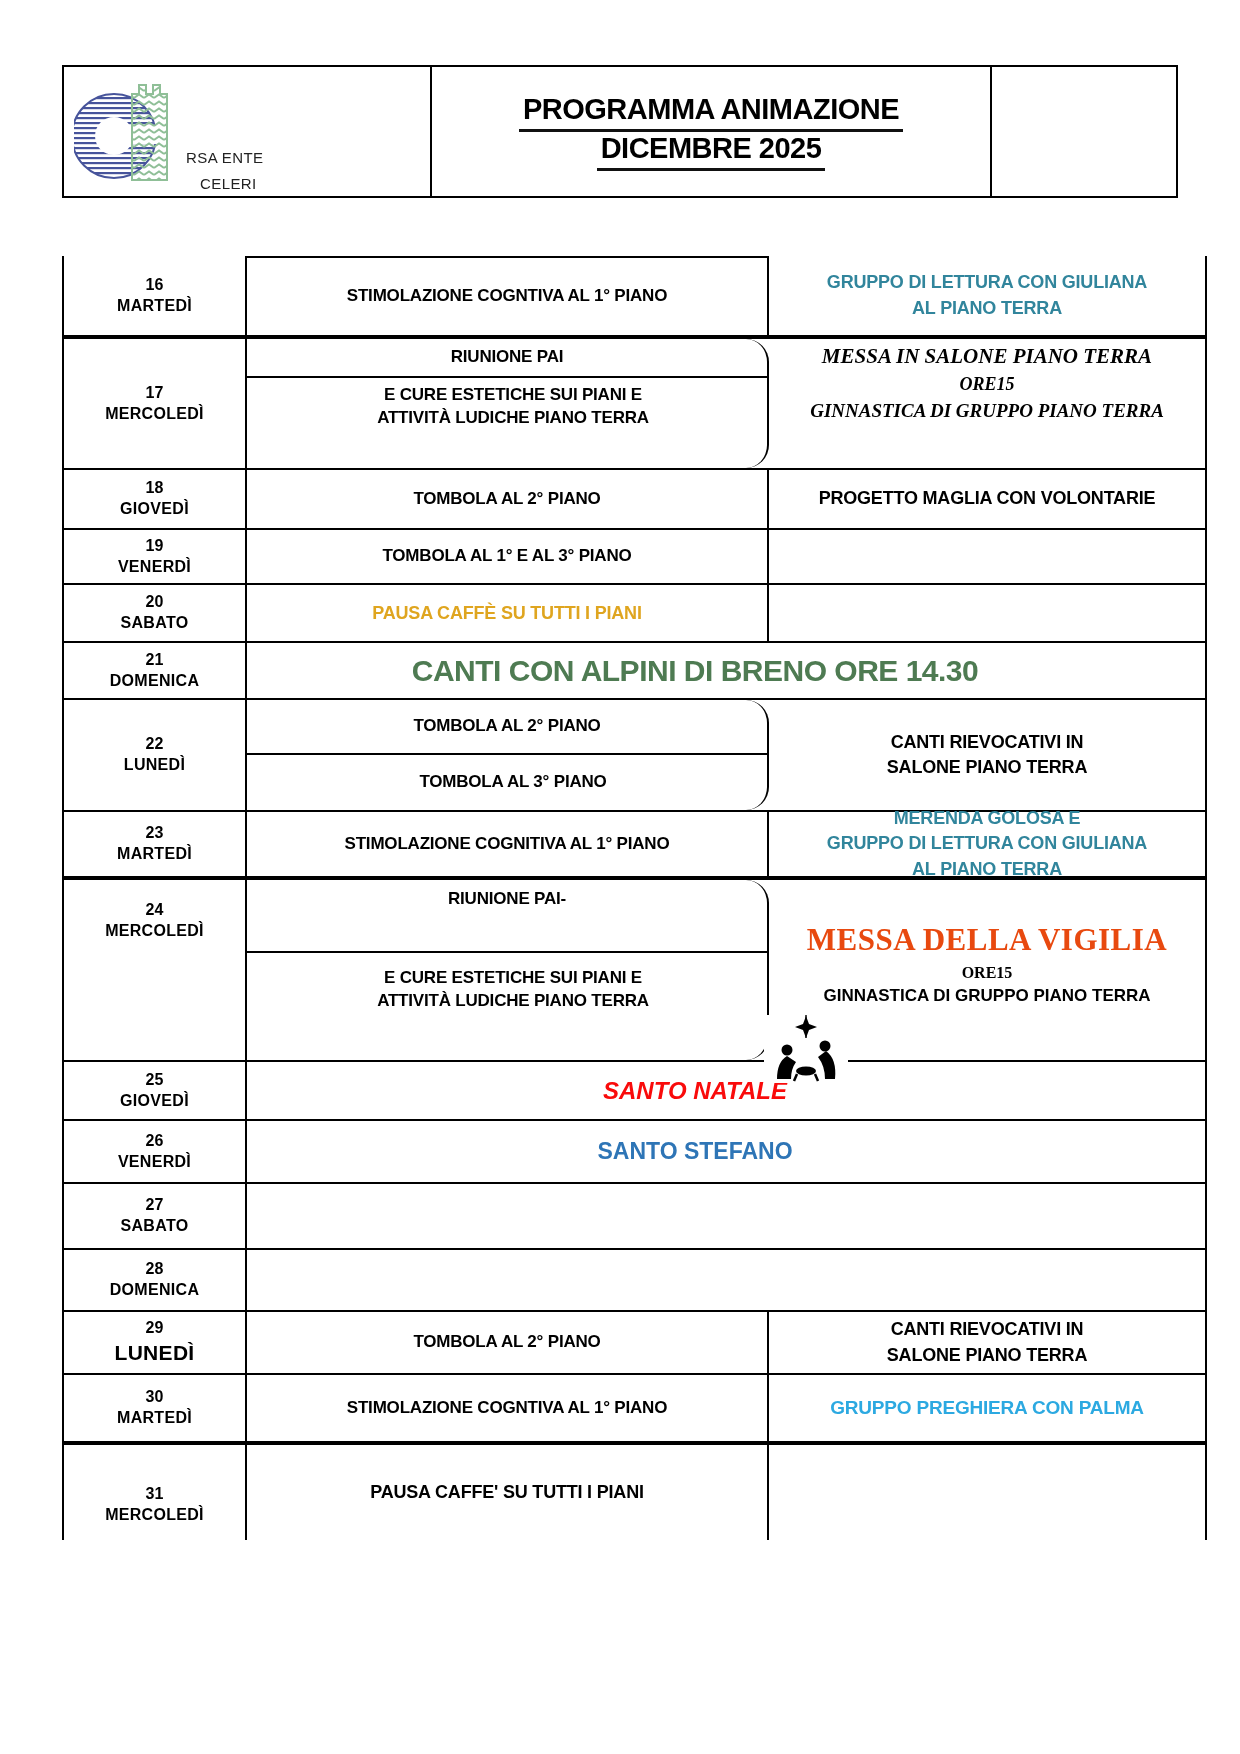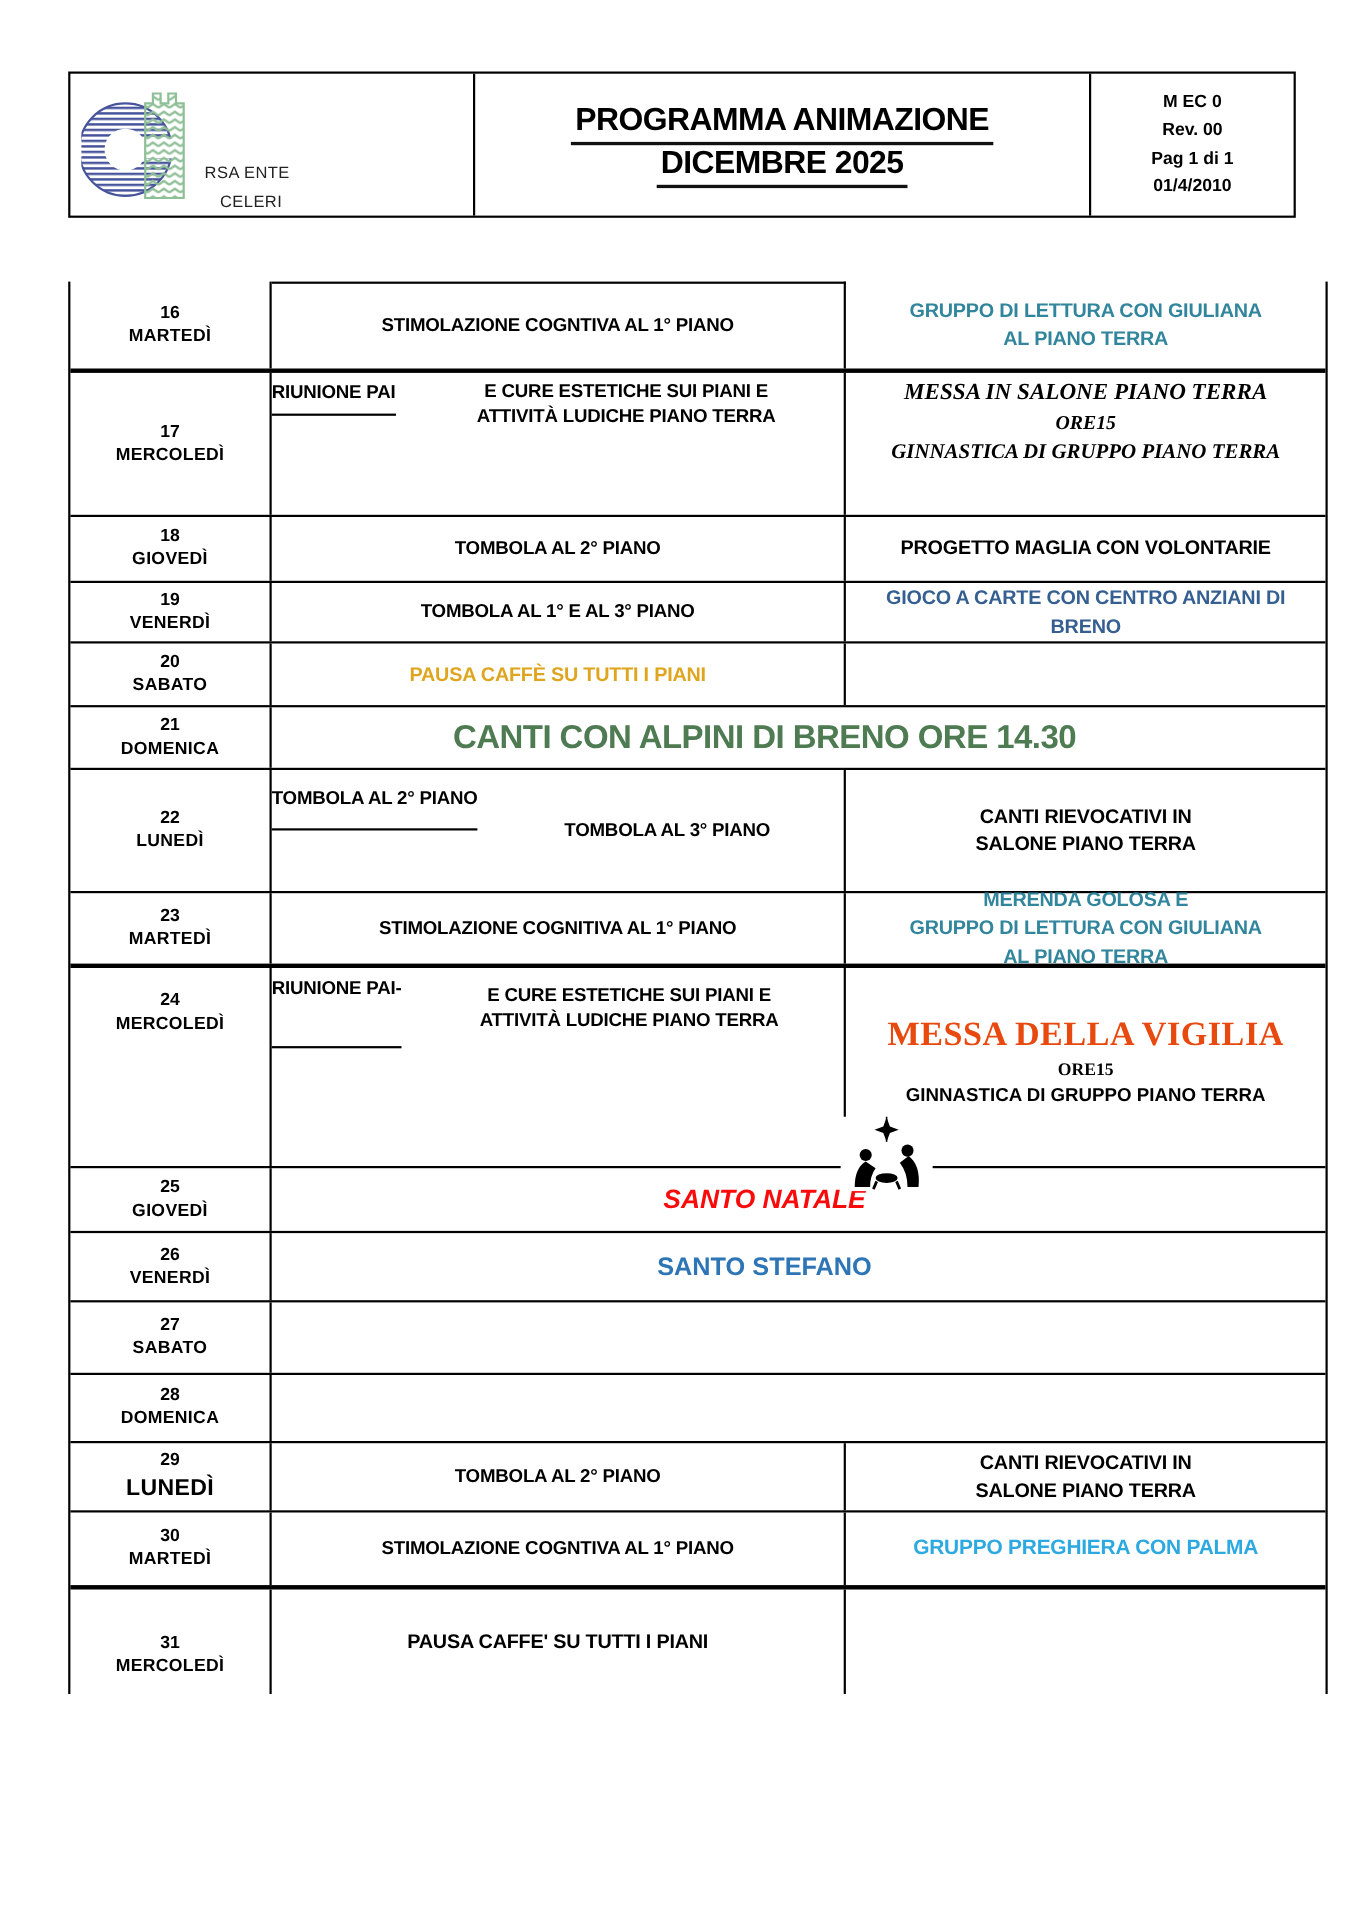--- a/index.html
+++ b/index.html
@@ -25,21 +25,21 @@
   .r.thick{border-bottom-width:4px;}
   .r.last{border-bottom:none;}
   .day{width:183px;border-right:2px solid #000;box-sizing:border-box;display:flex;flex-direction:column;
        align-items:center;justify-content:center;text-align:center;line-height:1.3;}
   .daynum{font-size:16px;font-weight:bold;}
   .dayname{font-size:16px;font-weight:bold;letter-spacing:0.3px;}
   .dayname.big{font-size:21px;}
   .mid{width:522px;border-right:2px solid #000;box-sizing:border-box;display:flex;align-items:center;
        justify-content:center;text-align:center;}
   .mid.topline{border-top:2px solid #000;}
-  .mid.split{flex-direction:row;align-items:stretch;justify-content:flex-start;}
+  .mid.split{flex-direction:column;align-items:stretch;justify-content:flex-start;border-radius:23px;}
   .sub1{border-bottom:2px solid #000;display:flex;align-items:center;justify-content:center;box-sizing:border-box;}
   .sub2{flex:1;display:flex;flex-direction:column;align-items:center;justify-content:flex-start;text-align:right;padding-left:12px;}
   .rightc{flex:1;display:flex;flex-direction:column;align-items:center;justify-content:center;text-align:center;}
   .merged{flex:1;display:flex;align-items:center;justify-content:center;text-align:center;
        padding-right:62px;box-sizing:border-box;}
   .act{font-size:17px;font-weight:bold;letter-spacing:-0.2px;line-height:1.35;}
   .ev{font-size:18px;font-weight:bold;letter-spacing:-0.2px;line-height:1.4;}
   .teal{color:var(--teal);}
   .steel{color:var(--steelblue);}
   .goldt{color:var(--gold);font-size:18px;}
@@ -82,26 +82,20 @@
     </svg>
     <div class="org-name">
       <div>RSA ENTE</div>
       <div class="l2">CELERI</div>
     </div>
   </div>
   <div class="hdr-title">
     <div class="title-line">PROGRAMMA ANIMAZIONE</div>
     <div class="title-line">DICEMBRE 2025</div>
   </div>
-  <div class="hdr-meta">
-    <div>M EC 0</div>
-    <div>Rev. 00</div>
-    <div>Pag 1 di 1</div>
-    <div>01/4/2010</div>
-  </div>
 </div>
 
 <div class="tbl">
 
   <div class="r thick" style="height:83px">
     <div class="day">
       <div class="daynum">16</div>
       <div class="dayname">MARTEDÌ</div>
     </div>
     <div class="mid topline">
@@ -147,24 +141,20 @@
     </div>
   </div>
 
   <div class="r" style="height:55px">
     <div class="day">
       <div class="daynum">19</div>
       <div class="dayname">VENERDÌ</div>
     </div>
     <div class="mid">
       <div class="act">TOMBOLA AL 1° E AL 3° PIANO</div>
-    </div>
-    <div class="rightc">
-      <div class="ev steel">GIOCO A CARTE CON CENTRO ANZIANI DI</div>
-      <div class="ev steel">BRENO</div>
     </div>
   </div>
 
   <div class="r" style="height:58px">
     <div class="day">
       <div class="daynum">20</div>
       <div class="dayname">SABATO</div>
     </div>
     <div class="mid">
       <div class="act goldt">PAUSA CAFFÈ SU TUTTI I PIANI</div>

